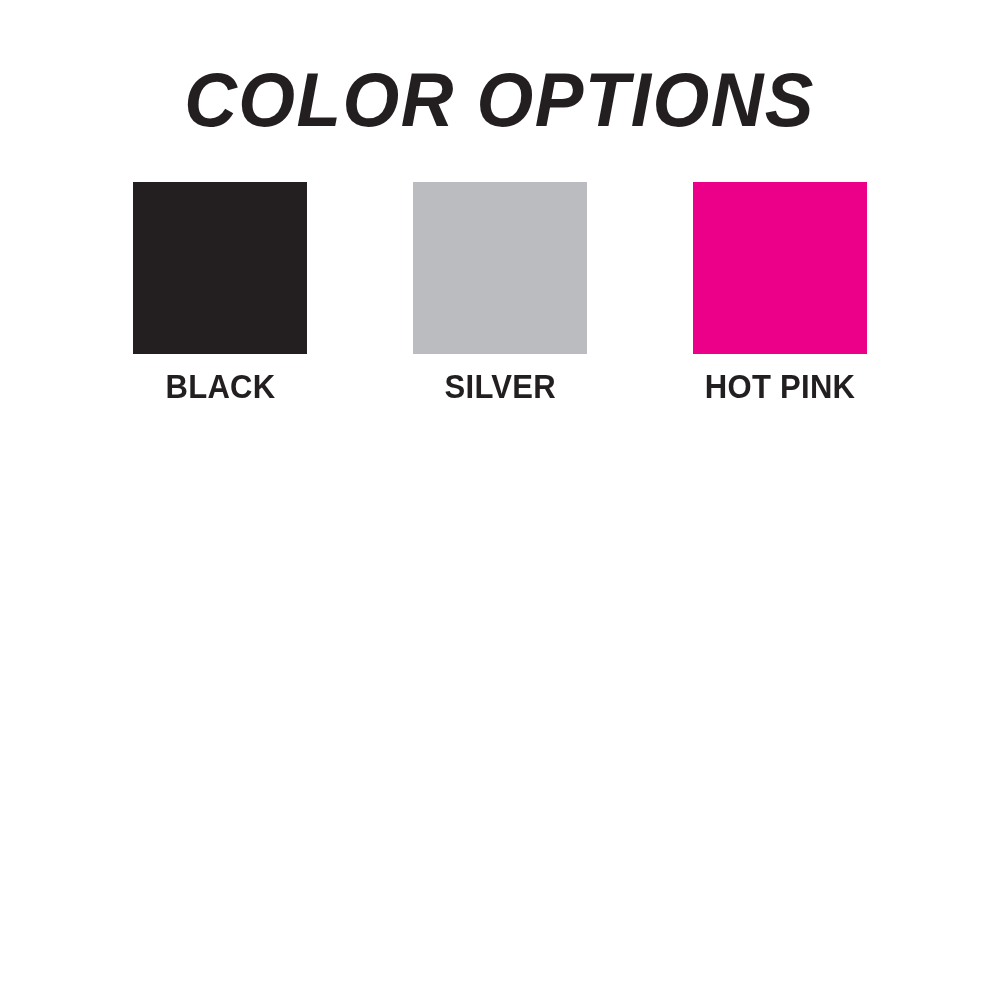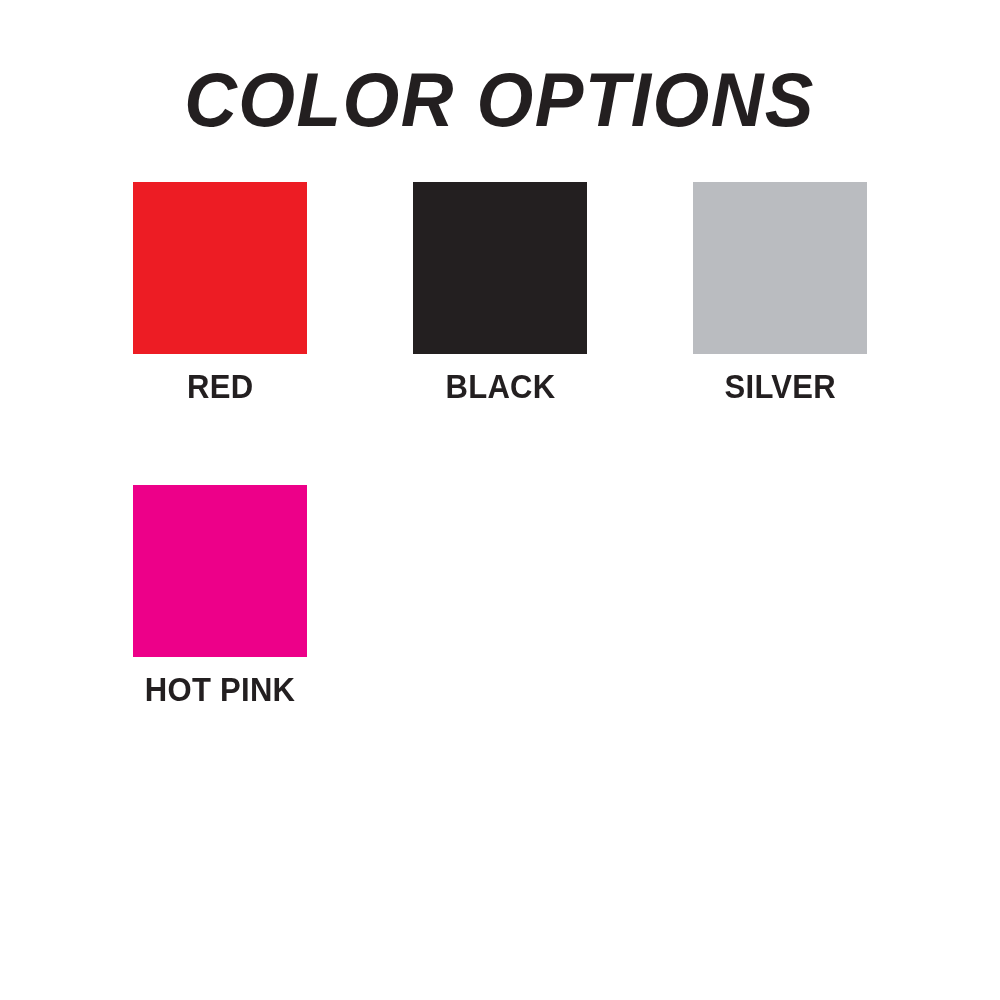--- a/index.html
+++ b/index.html
@@ -91,24 +91,20 @@
 <body>
 
 <div class="page" style="background-color: rgb(255, 255, 255);">
 
   <div class="title-wrap">
     <div class="title" style="color: rgb(35, 31, 32);">COLOR OPTIONS</div>
   </div>
 
   <div class="grid">
 
-    <div class="cell">
-      <div class="swatch" style="background-color: rgb(237, 28, 36);"></div>
-      <div class="swatch-label" style="color: rgb(35, 31, 32);">RED</div>
-    </div>
 
 
 
 
 
 
     <div class="cell">
       <div class="swatch" style="background-color: rgb(35, 31, 32);"></div>
       <div class="swatch-label" style="color: rgb(35, 31, 32);">BLACK</div>
     </div>

